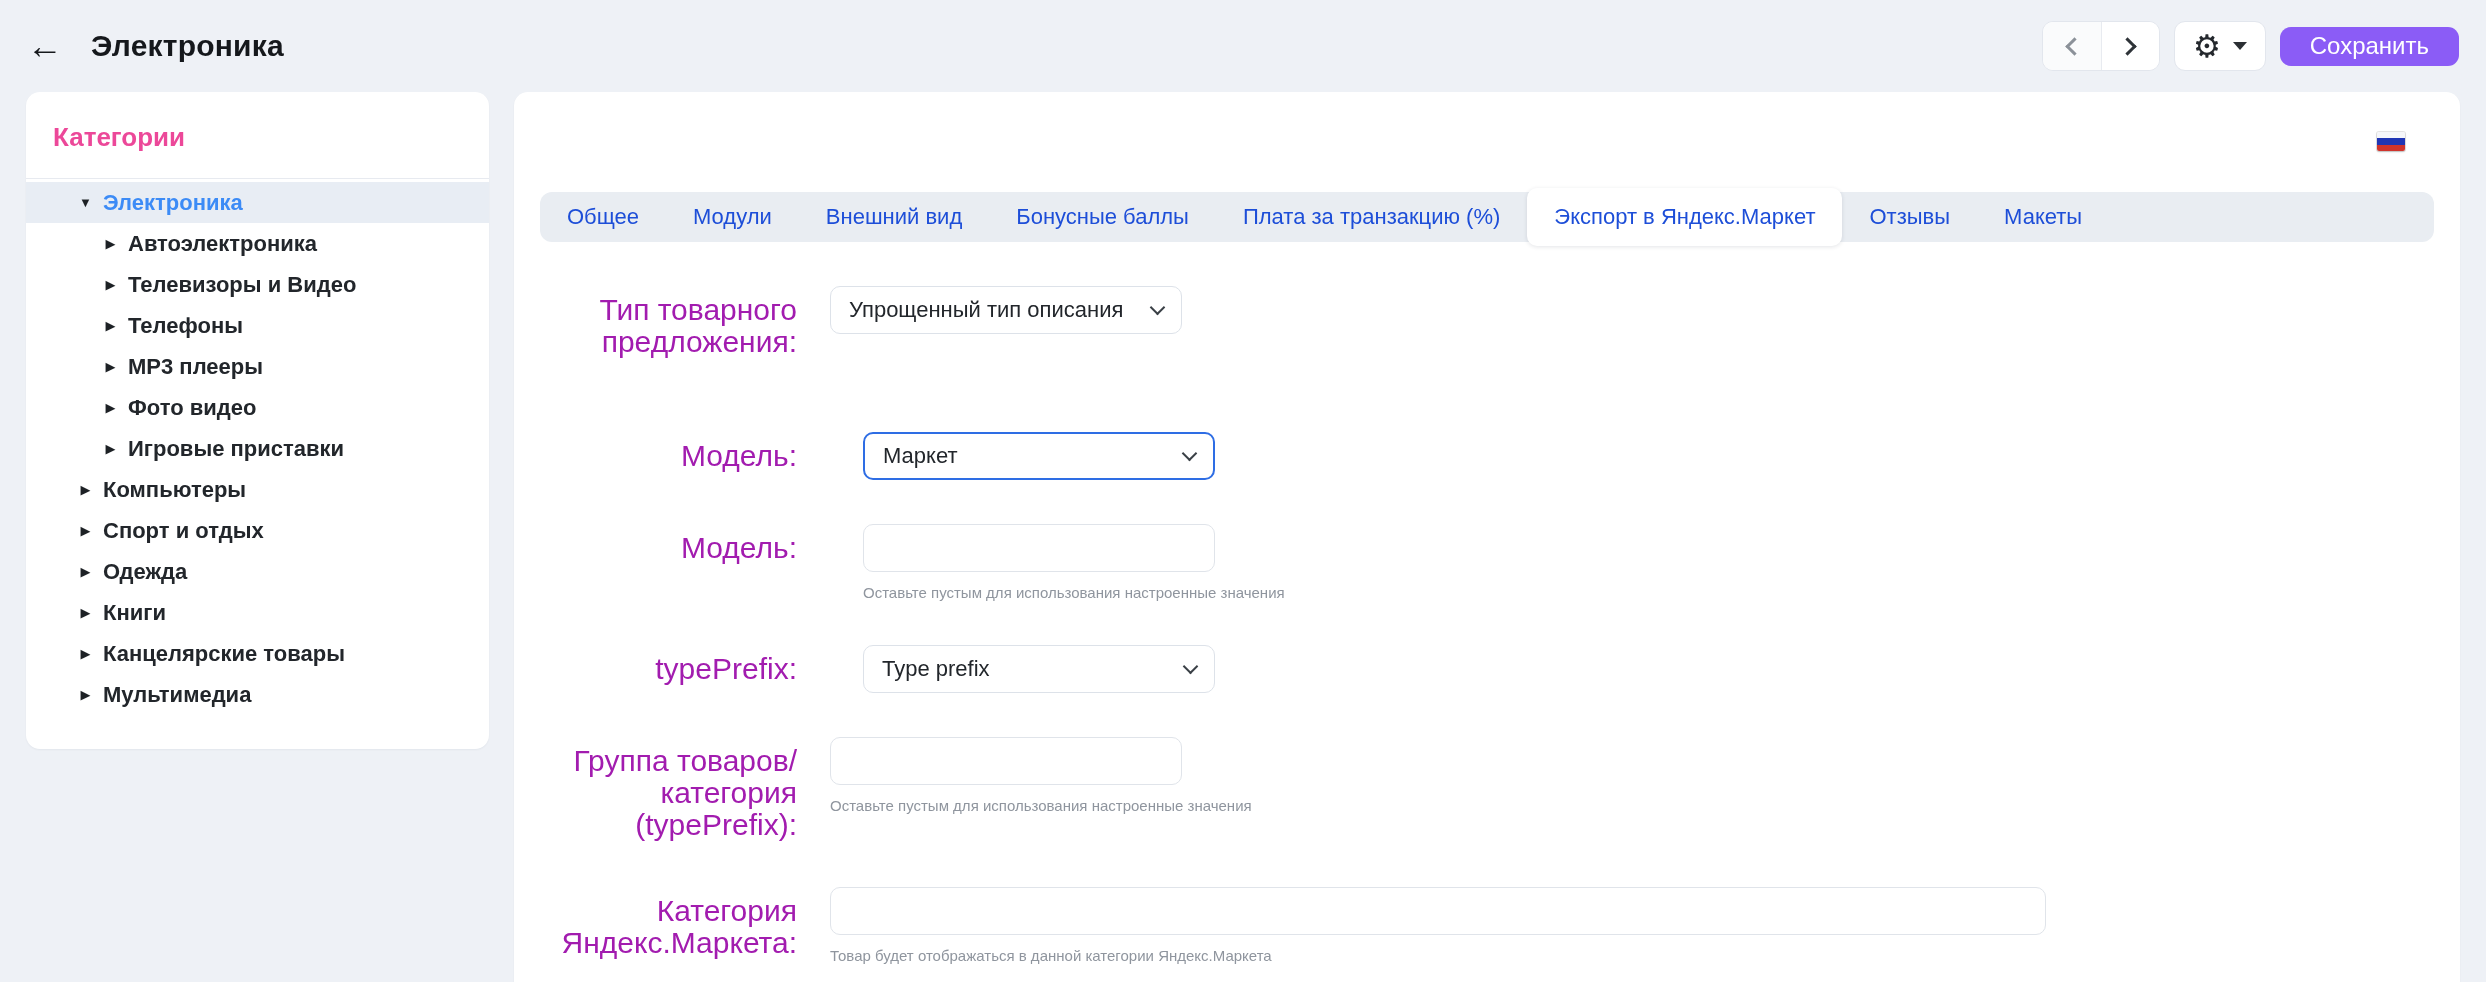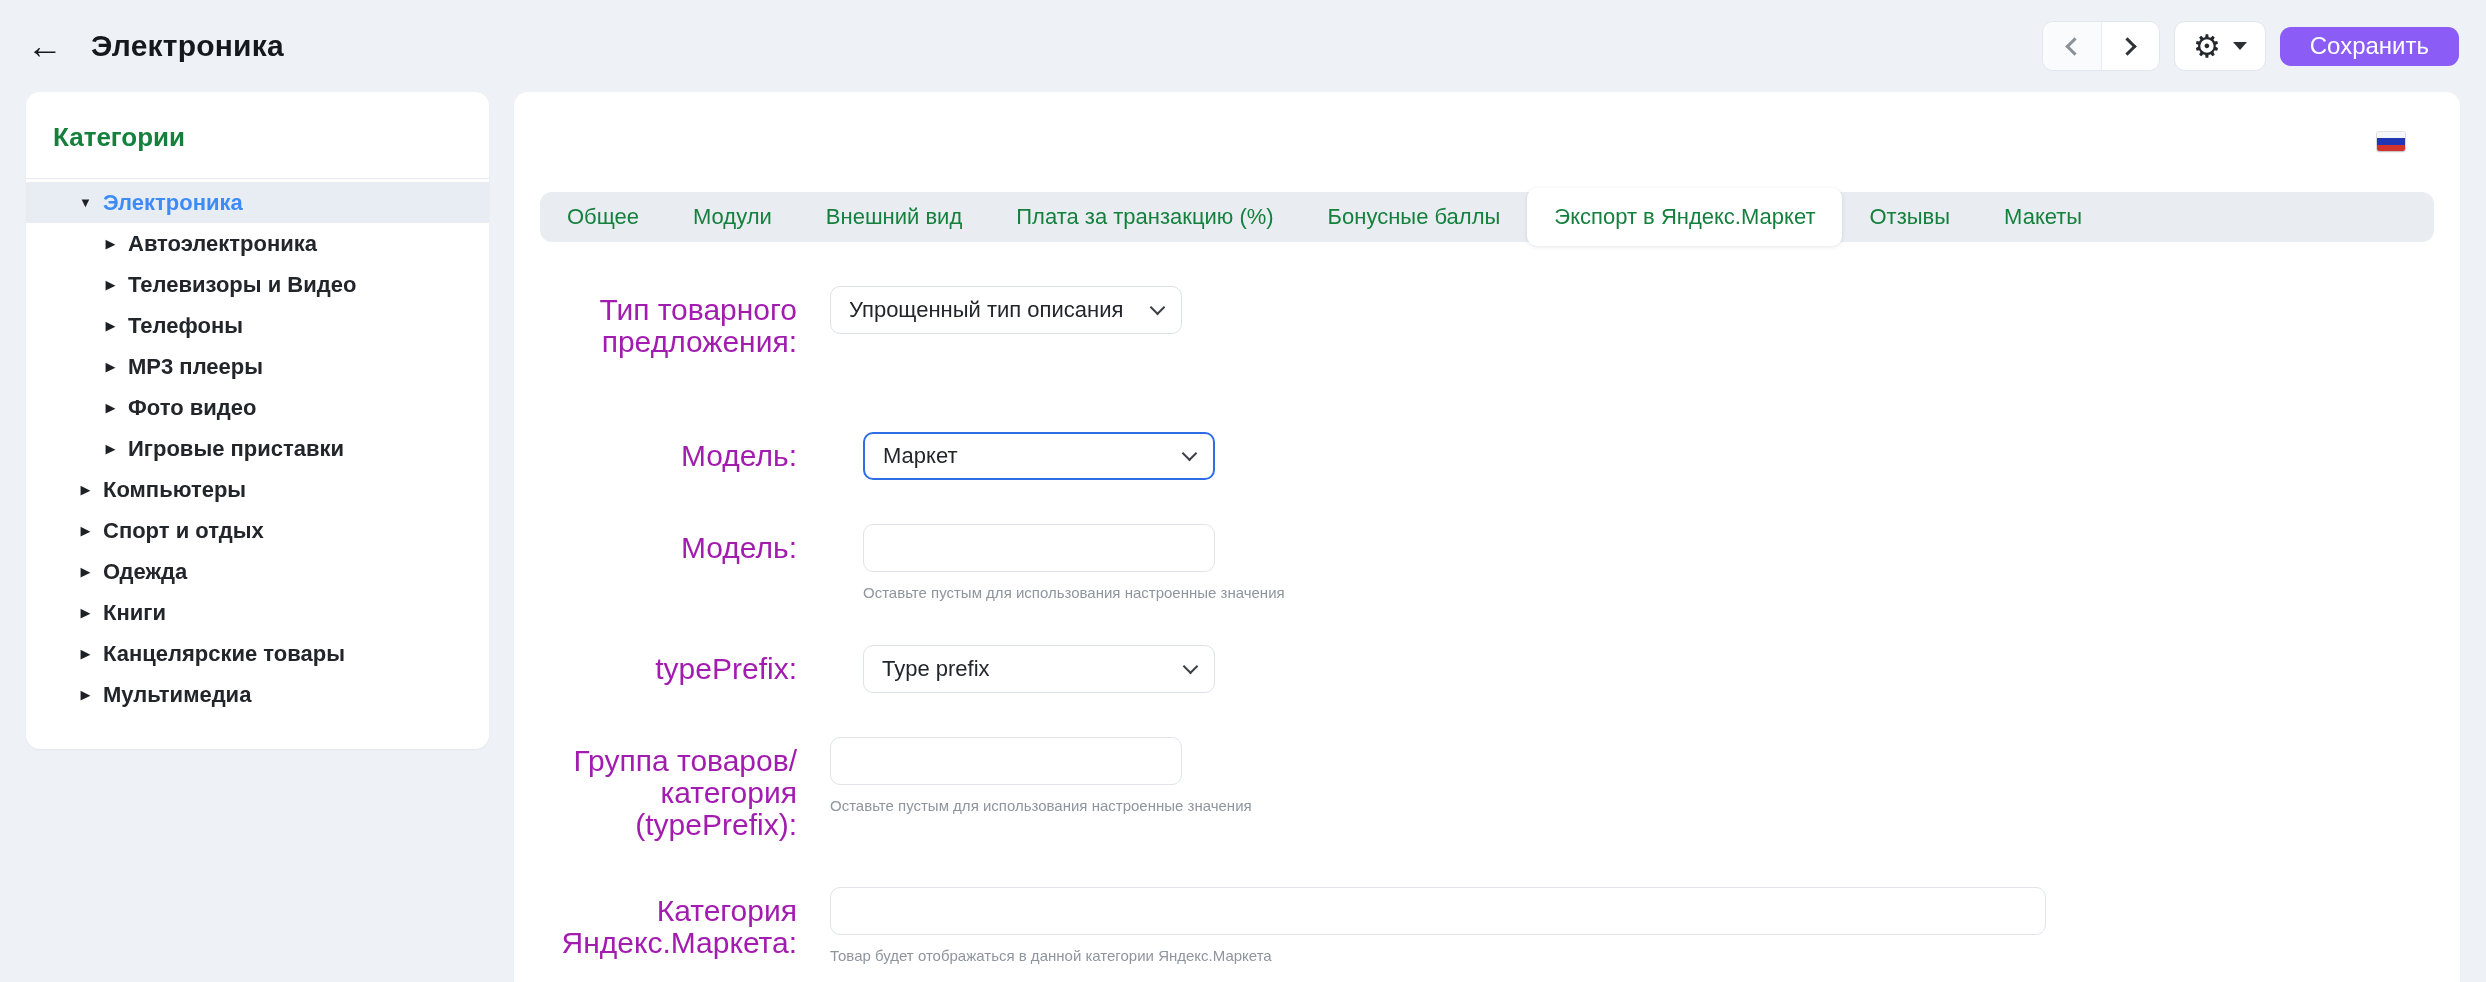--- a/index.html
+++ b/index.html
@@ -30,41 +30,41 @@
   .tri-down { width:0; height:0; border-left:7px solid transparent; border-right:7px solid transparent; border-top:8px solid #2b2f34; }
   .save-btn { height:39px; padding:0 30px; background:#8b5cf6; border:none; border-radius:11px;
               color:#fff; font-size:24px; font-family:inherit; cursor:pointer; }
 
   
   .layout { display:flex; align-items:flex-start; gap:25px; padding:0 26px; }
   .card { background:#fff; border-radius:14px; box-shadow:0 1px 2px rgba(20,30,50,.05); }
 
   
   .sidebar { width:463px; padding-bottom:34px; }
-  .sidebar-title { font-size:26px; font-weight:700; color:#15803d; padding:30px 26px 25px 27px; }
+  .sidebar-title { font-size:26px; font-weight:700; color:#ec4899; padding:30px 26px 25px 27px; }
   .sidebar-divider { height:1px; background:#e7eaf0; }
   .tree { padding-top:3px; }
   .tree-row { height:41px; display:flex; align-items:center; gap:10px; padding-left:52px;
               font-size:22px; font-weight:700; color:#22262b; cursor:pointer; }
   .tree-row.lvl1 { padding-left:77px; }
   .tree-row.selected { background:#e8edf4; }
   .tree-row.selected .tree-label { color:#3c8bf6; }
   .caret { font-size:13px; color:#1d2125; width:15px; text-align:center; }
 
   
   .main { flex:1; position:relative; min-height:1000px; padding:0 26px 60px 26px; }
   .flag { position:absolute; top:40px; right:55px; width:28px; height:19px; border-radius:2px; overflow:hidden;
           box-shadow:0 0 0 1px rgba(0,0,0,.10), 0 1px 2px rgba(0,0,0,.18); }
   .flag .s1 { height:34%; background:#f6f7fa; }
   .flag .s2 { height:33%; background:#2036b5; }
   .flag .s3 { height:33%; background:#d0342c; }
 
   .tab-bar { margin-top:100px; height:50px; background:#e9edf2; border-radius:12px;
              display:flex; align-items:center; }
-  .tab { height:50px; padding:0 27px; display:flex; align-items:center; font-size:22px; color:#15803d;
+  .tab { height:50px; padding:0 27px; display:flex; align-items:center; font-size:22px; color:#1d4ed8;
          white-space:nowrap; border-radius:10px; cursor:pointer; }
   .tab.active { background:#fff; height:58px; margin:-4px 0; box-shadow:0 1px 4px rgba(25,35,55,.12); }
 
   
   .form { margin-top:44px; }
   .form-row { display:flex; }
   .mb74 { margin-bottom:74px; } .mb44 { margin-bottom:44px;gap:33px; } .mb46 { margin-bottom:46px; }
   .form-label { width:257px; text-align:right; font-size:30px; line-height:32px; color:#a21caf; padding-top:8px; }
   .control-col { margin-left:33px; }
   .select { width:352px; height:48px; background:#fff; border:1px solid #dde2e9; border-radius:10px;
@@ -168,22 +168,22 @@
     <div class="flag">
       <div class="s1"></div>
       <div class="s2"></div>
       <div class="s3"></div>
     </div>
 
     <div class="tab-bar">
         <div class="tab">Общее</div>
         <div class="tab">Модули</div>
         <div class="tab">Внешний вид</div>
+        <div class="tab">Бонусные баллы</div>
         <div class="tab">Плата за транзакцию (%)</div>
-        <div class="tab">Бонусные баллы</div>
         <div class="tab active">Экспорт в Яндекс.Маркет</div>
         <div class="tab">Отзывы</div>
         <div class="tab">Макеты</div>
       </div>
 
     <div class="form">
 
       <div class="form-row mb74">
         <div class="form-label">Тип товарного предложения:</div>
         <div class="control-col">

